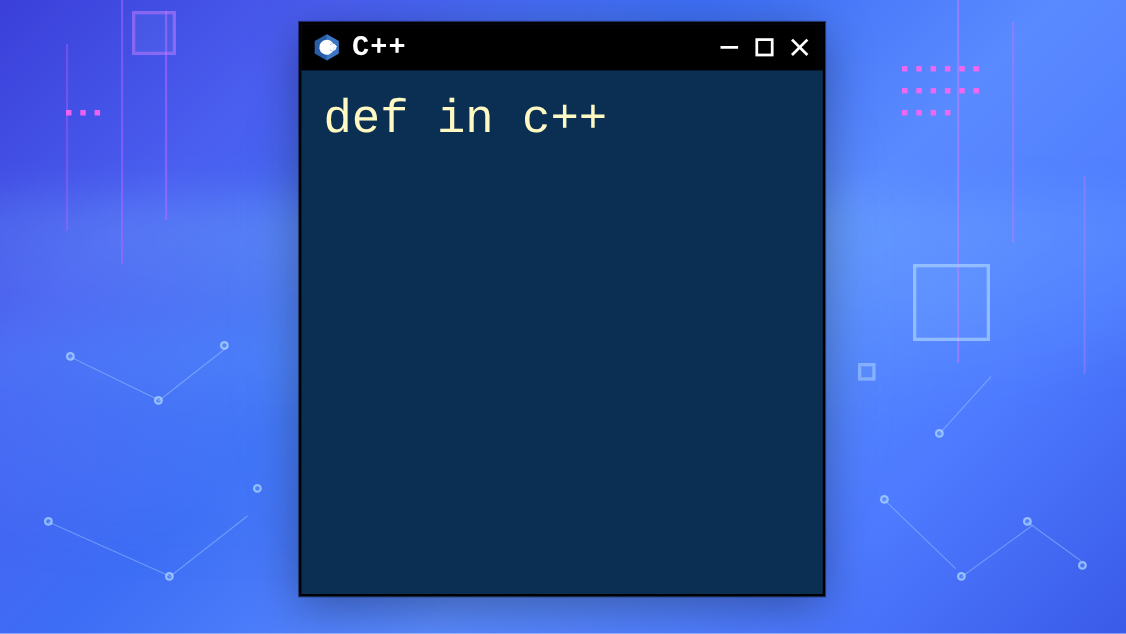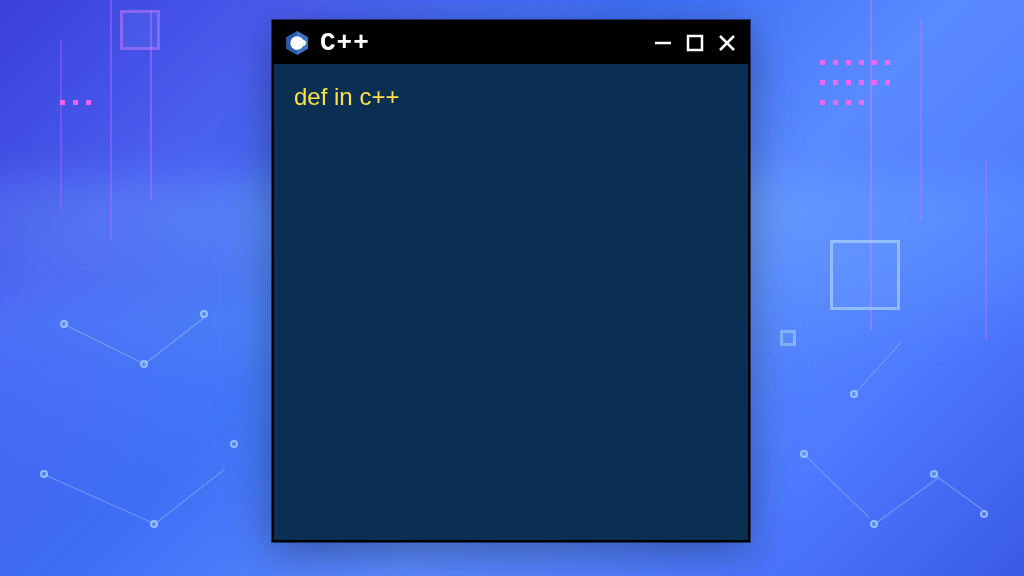--- a/index.html
+++ b/index.html
@@ -145,23 +145,23 @@
     .win-btn svg {
       width: 20px;
       height: 20px;
       stroke: #fff;
       stroke-width: 2.5;
       fill: none;
     }
 
     .content {
       padding: 18px 20px;
-      color: #fde047;
-      font-family: Liberation Sans, sans-serif;
-      font-size: 24px;
+      color: #fef9c3;
+      font-family: Liberation Mono, monospace;
+      font-size: 43px;
       line-height: 1.25;
       white-space: pre;
       letter-spacing: 0px;
     }
   </style>
 </head>
 <body>
 
 <div class="bg-layer">
   <div class="bg-wave w1"></div>

